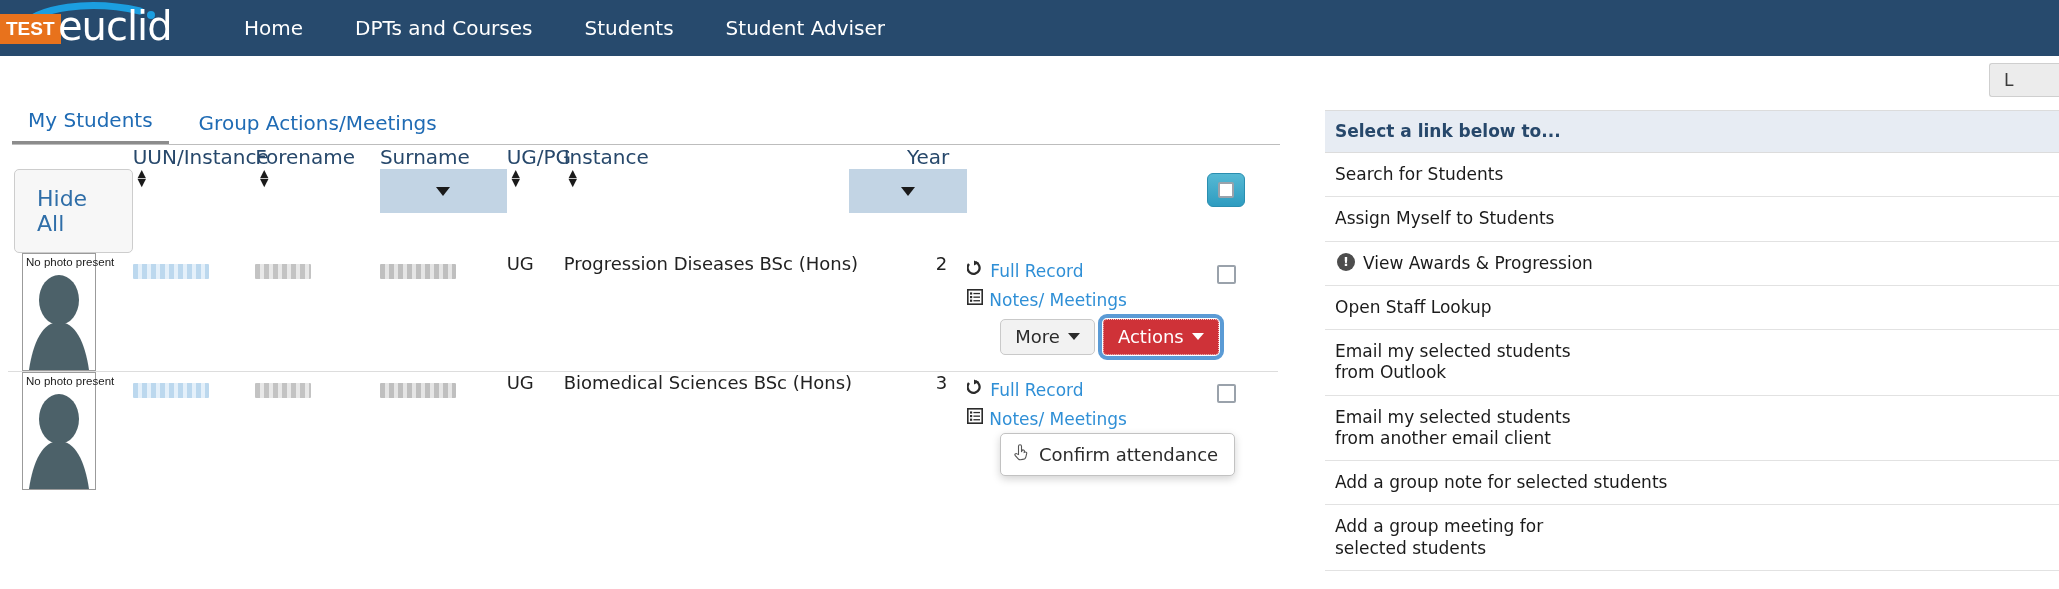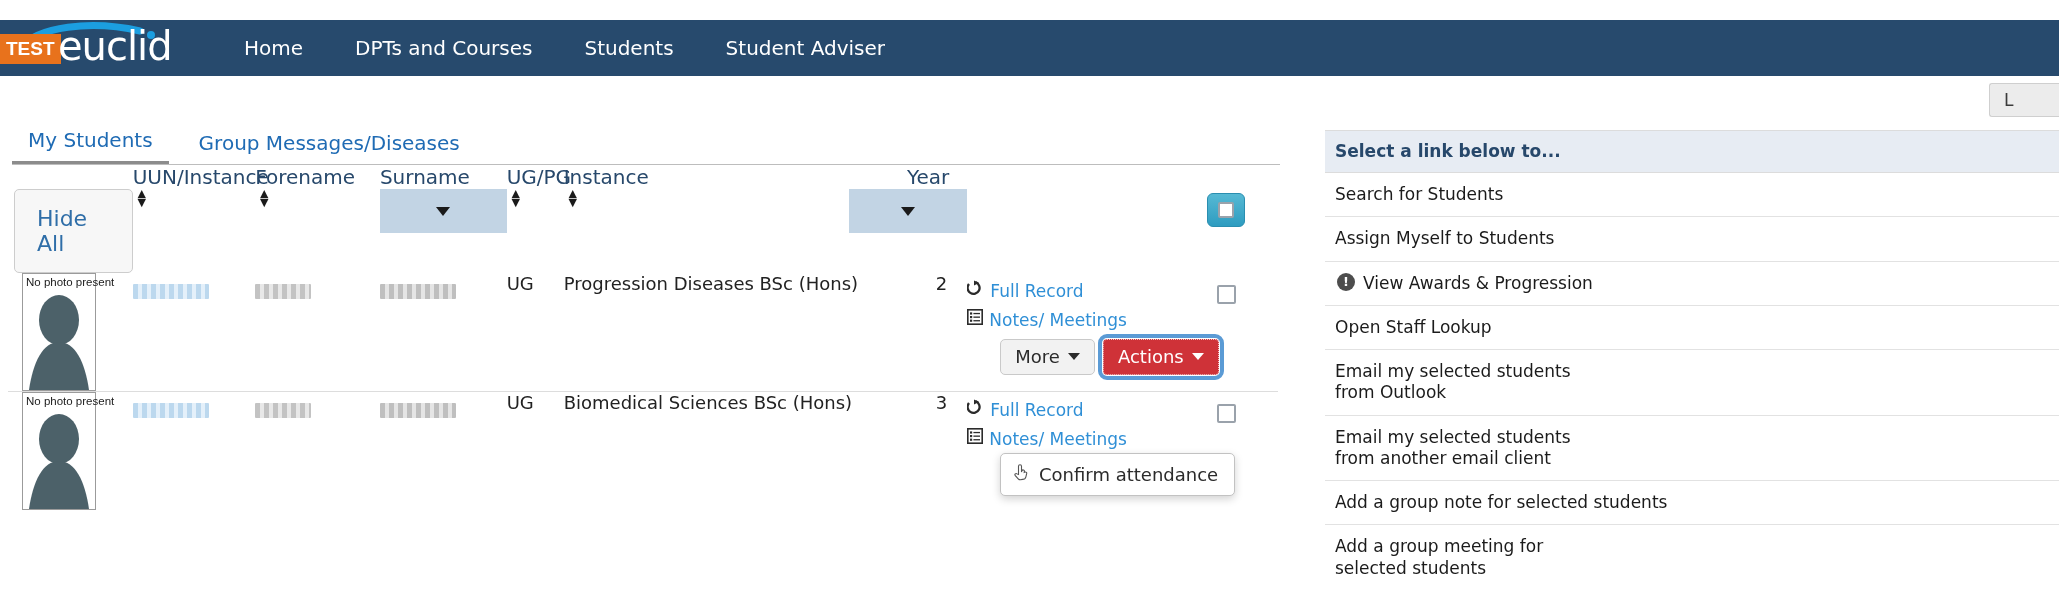--- a/index.html
+++ b/index.html
@@ -13,21 +13,20 @@
     -webkit-font-smoothing: antialiased;
   }
 
   
   .navbar {
     position: relative;
     height: 56px;
     background: #274a6d;
     display: flex;
     align-items: center;
-    margin-top: 20px;
   }
   .logo {
     position: relative;
     width: 160px;
     height: 56px;
     flex: 0 0 160px;
   }
   .logo-swoosh {
     position: absolute;
     left: 18px; top: 2px;
@@ -386,21 +385,21 @@
   <div class="partial-control">L</div>
 </div>
 
 <div class="content">
 
   <div class="main-col">
 
     <div class="tabs">
       <div class="tab active">My Students</div>
       <div class="tab-sep"></div>
-      <div class="tab">Group Messages/Diseases</div>
+      <div class="tab">Group Actions/Meetings</div>
     </div>
     <div class="tabs-rule"></div>
 
     <table class="students">
       <colgroup>
         <col class="col-photo">
           <col class="col-uun">
           <col class="col-fore">
           <col class="col-sur">
         <col class="col-ugpg">

